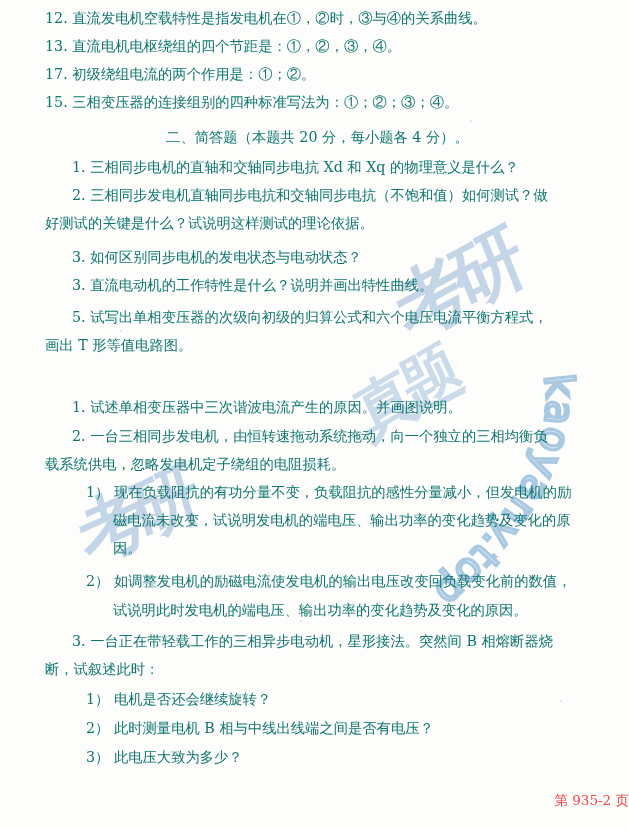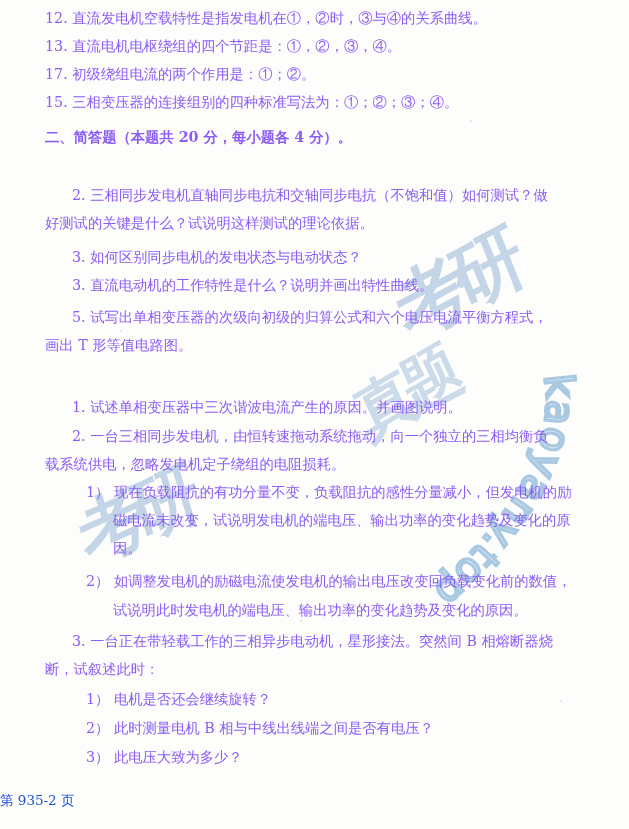--- a/index.html
+++ b/index.html
@@ -71,39 +71,39 @@
   
   #text-layer {
     position: absolute;
     inset: 0;
     z-index: 2;
   }
   .ln {
     position: absolute;
     left: 45px;
     width: 545px;
-    color: #8b5cf6;
+    color: #0f766e;
     font-size: 14.3px;
     line-height: 1.0;
     white-space: nowrap;
     font-family: "DejaVu Serif", "Liberation Serif", serif;
   }
-  .ln.bold { font-weight: 700; }
+  .ln.bold { font-weight: 400; text-align: center; }
   .ln.ind1 { left: 72px; }
   .ln.ind2 { left: 86px; }
   .ln.ind3 { left: 113px; }
 
   #footer {
     position: absolute;
     left: 0;
     top: 792px;
     width: 629px;
-    text-align: left;
+    text-align: right;
     font-size: 13.5px;
-    color: #1d4ed8;
+    color: #ef4444;
     z-index: 2;
     font-family: "DejaVu Serif", "Liberation Serif", serif;
   }
 
   
   .speck {
     position: absolute;
     background: #cfcfcf;
     width: 2px; height: 2px;
     border-radius: 50%;
@@ -131,20 +131,21 @@
   </div>
 
   <div id="text-layer">
 
     <div class="ln" style="top:11px">12. 直流发电机空载特性是指发电机在①，②时，③与④的关系曲线。</div>
     <div class="ln" style="top:39px">13. 直流电机电枢绕组的四个节距是：①，②，③，④。</div>
     <div class="ln" style="top:67px">17. 初级绕组电流的两个作用是：①；②。</div>
     <div class="ln" style="top:95px">15. 三相变压器的连接组别的四种标准写法为：①；②；③；④。</div>
 
     <div class="ln bold" style="top:130px">二、简答题（本题共 20 分，每小题各 4 分）。</div>
+    <div class="ln ind1" style="top:160px">1. 三相同步电机的直轴和交轴同步电抗 Xd 和 Xq 的物理意义是什么？</div>
     <div class="ln ind1" style="top:188px">2. 三相同步发电机直轴同步电抗和交轴同步电抗（不饱和值）如何测试？做</div>
     <div class="ln" style="top:216px">好测试的关键是什么？试说明这样测试的理论依据。</div>
     <div class="ln ind1" style="top:250px">3. 如何区别同步电机的发电状态与电动状态？</div>
     <div class="ln ind1" style="top:278px">3. 直流电动机的工作特性是什么？说明并画出特性曲线。</div>
     <div class="ln ind1" style="top:310px">5. 试写出单相变压器的次级向初级的归算公式和六个电压电流平衡方程式，</div>
     <div class="ln" style="top:338px">画出 T 形等值电路图。</div>
 
     <div class="ln ind1" style="top:400px">1. 试述单相变压器中三次谐波电流产生的原因。并画图说明。</div>
     <div class="ln ind1" style="top:429px">2. 一台三相同步发电机，由恒转速拖动系统拖动，向一个独立的三相均衡负</div>
     <div class="ln" style="top:457px">载系统供电，忽略发电机定子绕组的电阻损耗。</div>

